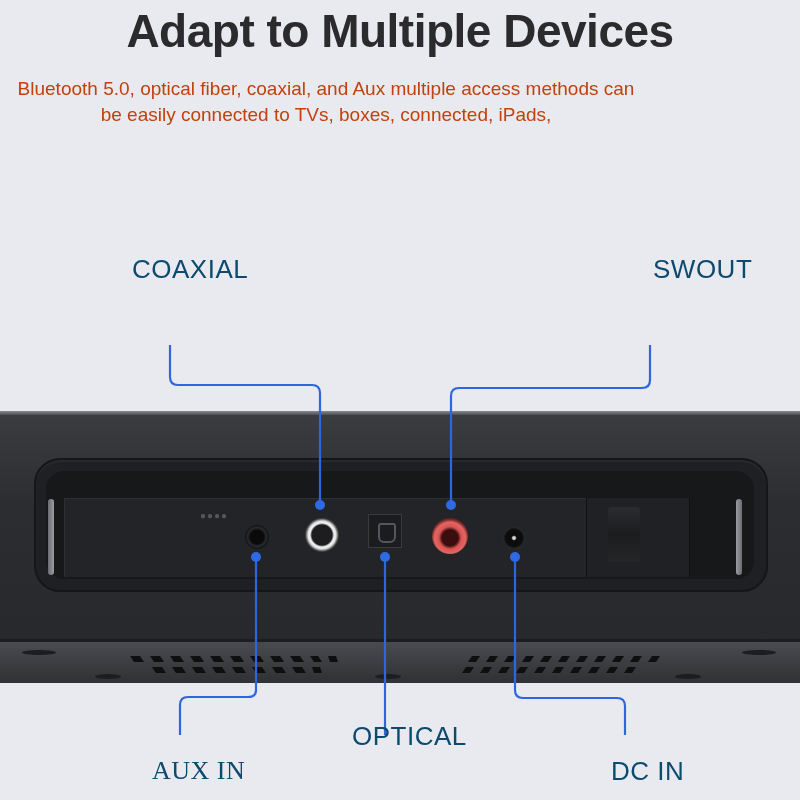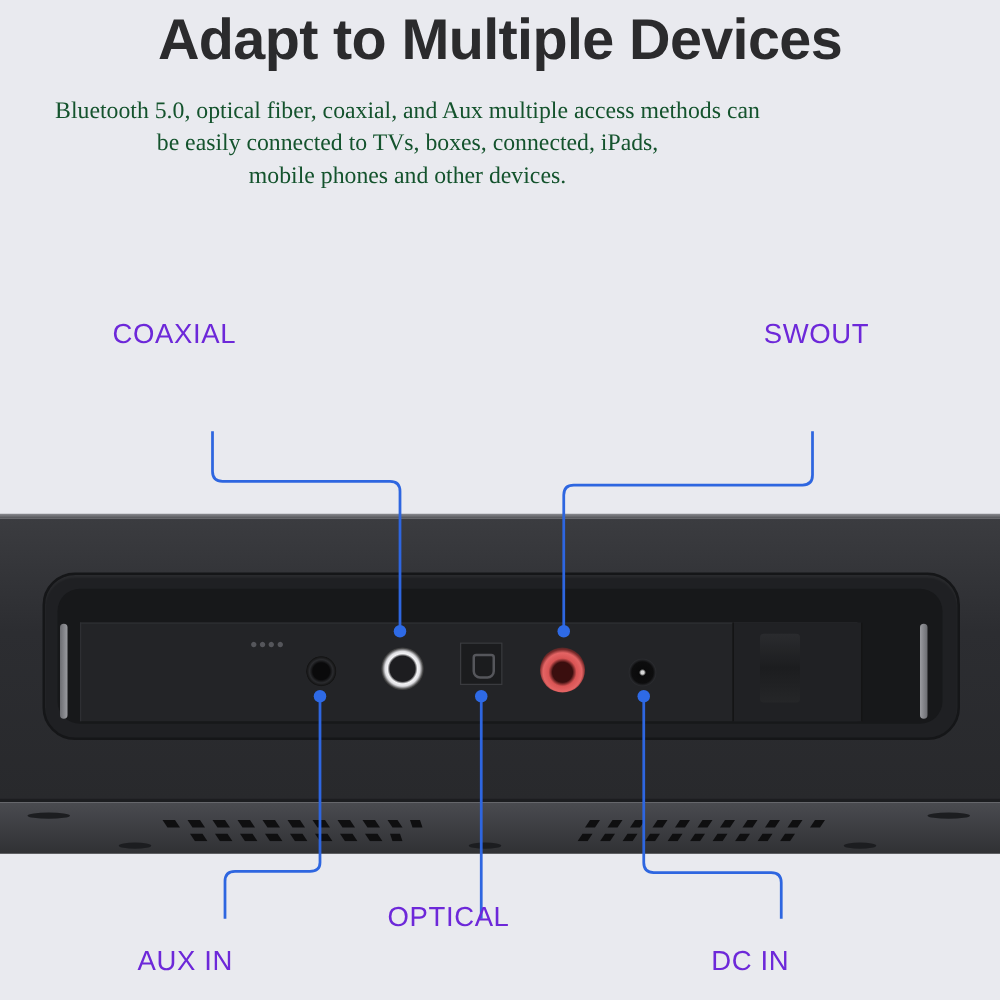--- a/index.html
+++ b/index.html
@@ -9,30 +9,30 @@
     font-family: "Liberation Sans", "DejaVu Sans", sans-serif;
     position: relative;
   }
   .title {
     position: absolute; left: 0; top: 4px; width: 800px;
     text-align: center; font-size: 46px; font-weight: bold;
     color: #2b2b2d; letter-spacing: -0.5px;
   }
   .subtitle {
     position: absolute; left: 0; top: 76px; width: 652px;
-    text-align: center; font-size: 19px; color: #14532d; line-height: 26px; font-family: Liberation Serif, serif;
+    text-align: center; font-size: 19px; color: #c2410c; line-height: 26px;
   }
   .subtitle div { white-space: nowrap; }
   .label {
-    position: absolute; font-size: 22px; color: #6d28d9;
-    letter-spacing: 0.5px; white-space: nowrap;
+    position: absolute; font-size: 26px; color: #0c4a6e;
+    letter-spacing: 0.5px; white-space: nowrap; margin-left: 42px;
   }
   #lbl-coaxial { left: 90px; top: 254px; }
   #lbl-swout { left: 611px; top: 254px; }
-  #lbl-aux { left: 110px; top: 756px; }
+  #lbl-aux { left: 110px; top: 756px; font-family: Liberation Serif, serif; }
   #lbl-optical { left: 310px; top: 721px; }
   #lbl-dc { left: 569px; top: 756px; }
 
   .soundbar {
     position: absolute; left: 0; top: 411px; width: 800px; height: 262px;
   }
   .bar-top-edge {
     position: absolute; left: 0; top: 0; width: 800px; height: 4px;
     background: linear-gradient(#8a8b90, #4b4c50);
   }
@@ -113,21 +113,20 @@
   }
   svg.leaders { position: absolute; left: 0; top: 0; width: 800px; height: 800px; pointer-events: none; }
 </style>
 </head>
 <body>
 
 <div class="title">Adapt to Multiple Devices</div>
 <div class="subtitle">
   <div>Bluetooth 5.0, optical fiber, coaxial, and Aux multiple access methods can</div>
   <div>be easily connected to TVs, boxes, connected, iPads,</div>
-  <div>mobile phones and other devices.</div>
 </div>
 
 <div class="label" id="lbl-coaxial">COAXIAL</div>
 <div class="label" id="lbl-swout">SWOUT</div>
 
 <div class="soundbar">
   <div class="bar-top-edge"></div>
   <div class="bar-body"></div>
   <div class="recess-outer"></div>
   <div class="recess-inner"></div>

